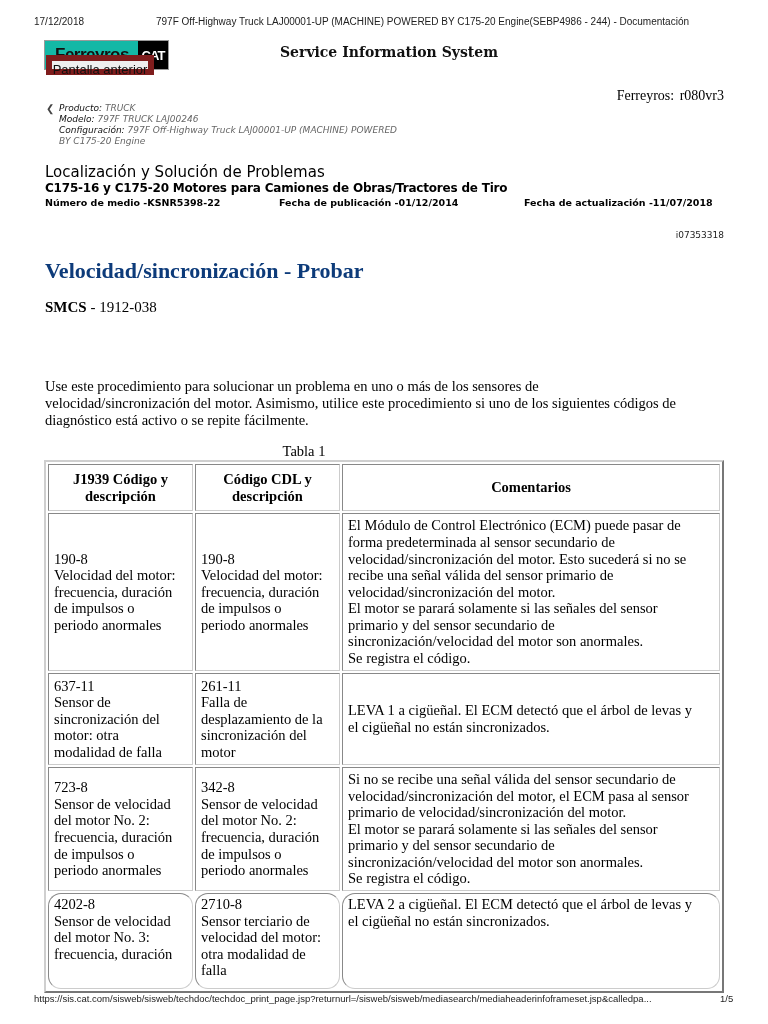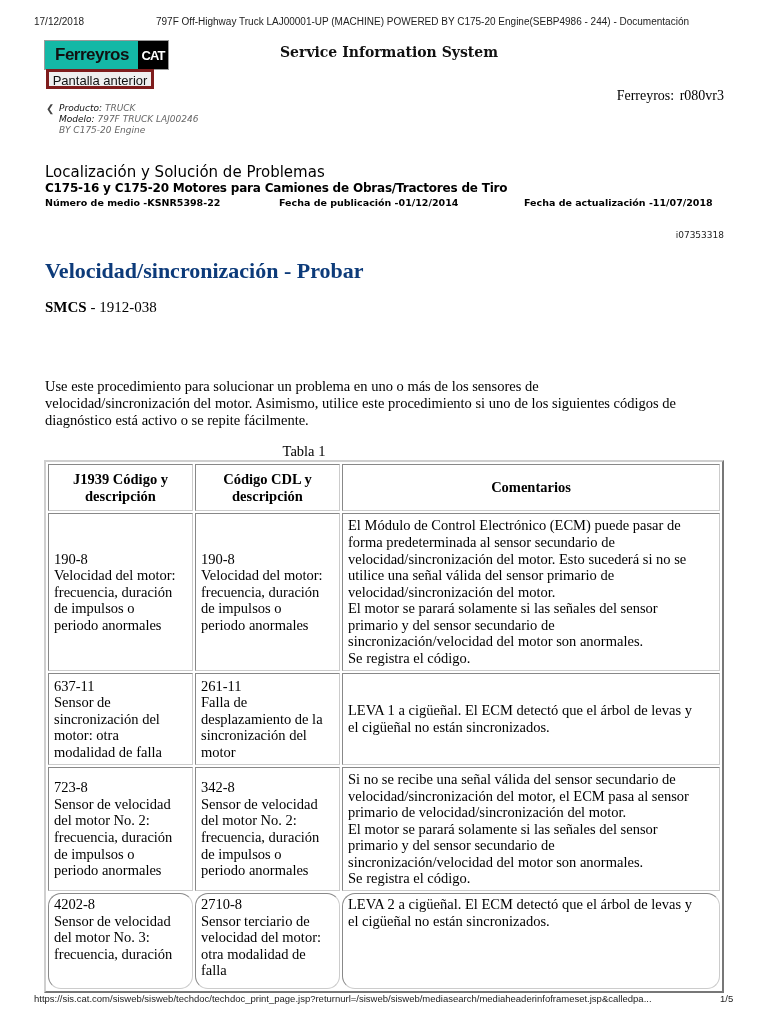--- a/index.html
+++ b/index.html
@@ -24,22 +24,22 @@
       font-family: "Liberation Sans", sans-serif; font-weight: bold; font-size: 17px;
       letter-spacing: -0.5px; color: #111;
     }
     .logo-cat {
       position: absolute; right: 0; top: 0; width: 30px; height: 28px;
       background: #000; color: #fff;
       font-family: "Liberation Sans", sans-serif; font-weight: bold; font-size: 13px;
       display: flex; align-items: center; justify-content: center; letter-spacing: -1px;
     }
     .back-button {
-      position: absolute; left: 46px; top: 69px; width: 108px; height: 20px;
-      background: #efefef; border: 3px solid #7f1d1d; box-sizing: border-box;
+      position: absolute; left: 46px; top: 55px; width: 108px; height: 20px;
+      background: #efefef; border: 6px solid #7f1d1d; box-sizing: border-box;
       font-family: "Liberation Sans", sans-serif; font-size: 13px; color: #111;
       text-align: center; line-height: 18px; padding: 0;
     }
     .sis-title {
       position: absolute; left: 280px; top: 44px;
       font-family: "DejaVu Serif", serif; font-weight: bold; font-size: 14px; color: #111;
     }
     .welcome {
       position: absolute; right: 44px; top: 88px;
       font-family: "Liberation Serif", serif; font-size: 14px;
@@ -135,20 +135,24 @@
   <span class="chev">❮</span>
   <div class="row">
     <span class="lbl">Producto:</span>
     <span>TRUCK</span>
   </div>
   <div class="row">
     <span class="lbl">Modelo:</span>
     <span>797F TRUCK LAJ00246</span>
   </div>
   <div class="row">
+    <span class="lbl">Configuración:</span>
+    <span>797F Off-Highway Truck LAJ00001-UP (MACHINE) POWERED</span>
+  </div>
+  <div class="row">
     <span>BY C175-20 Engine</span>
   </div>
 </div>
 
 <div class="doc-block">
   <div class="h1">Localización y Solución de Problemas</div>
   <div class="h2">C175-16 y C175-20 Motores para Camiones de Obras/Tractores de Tiro</div>
   <div class="meta">
     <span style="left:0">Número de medio -KSNR5398-22</span>
     <span style="left:234px">Fecha de publicación -01/12/2014</span>
@@ -192,21 +196,21 @@
         <span class="cell-line">190-8</span>
         <span class="cell-line">Velocidad del motor:</span>
         <span class="cell-line">frecuencia, duración</span>
         <span class="cell-line">de impulsos o</span>
         <span class="cell-line">periodo anormales</span>
       </td>
       <td>
         <span class="cell-line">El Módulo de Control Electrónico (ECM) puede pasar de</span>
         <span class="cell-line">forma predeterminada al sensor secundario de</span>
         <span class="cell-line">velocidad/sincronización del motor. Esto sucederá si no se</span>
-        <span class="cell-line">utilice una señal válida del sensor primario de</span>
+        <span class="cell-line">recibe una señal válida del sensor primario de</span>
         <span class="cell-line">velocidad/sincronización del motor.</span>
         <span class="cell-line">El motor se parará solamente si las señales del sensor</span>
         <span class="cell-line">primario y del sensor secundario de</span>
         <span class="cell-line">sincronización/velocidad del motor son anormales.</span>
         <span class="cell-line">Se registra el código.</span>
       </td>
     </tr>
 
     <tr style="height:92px">
       <td class="c1">

